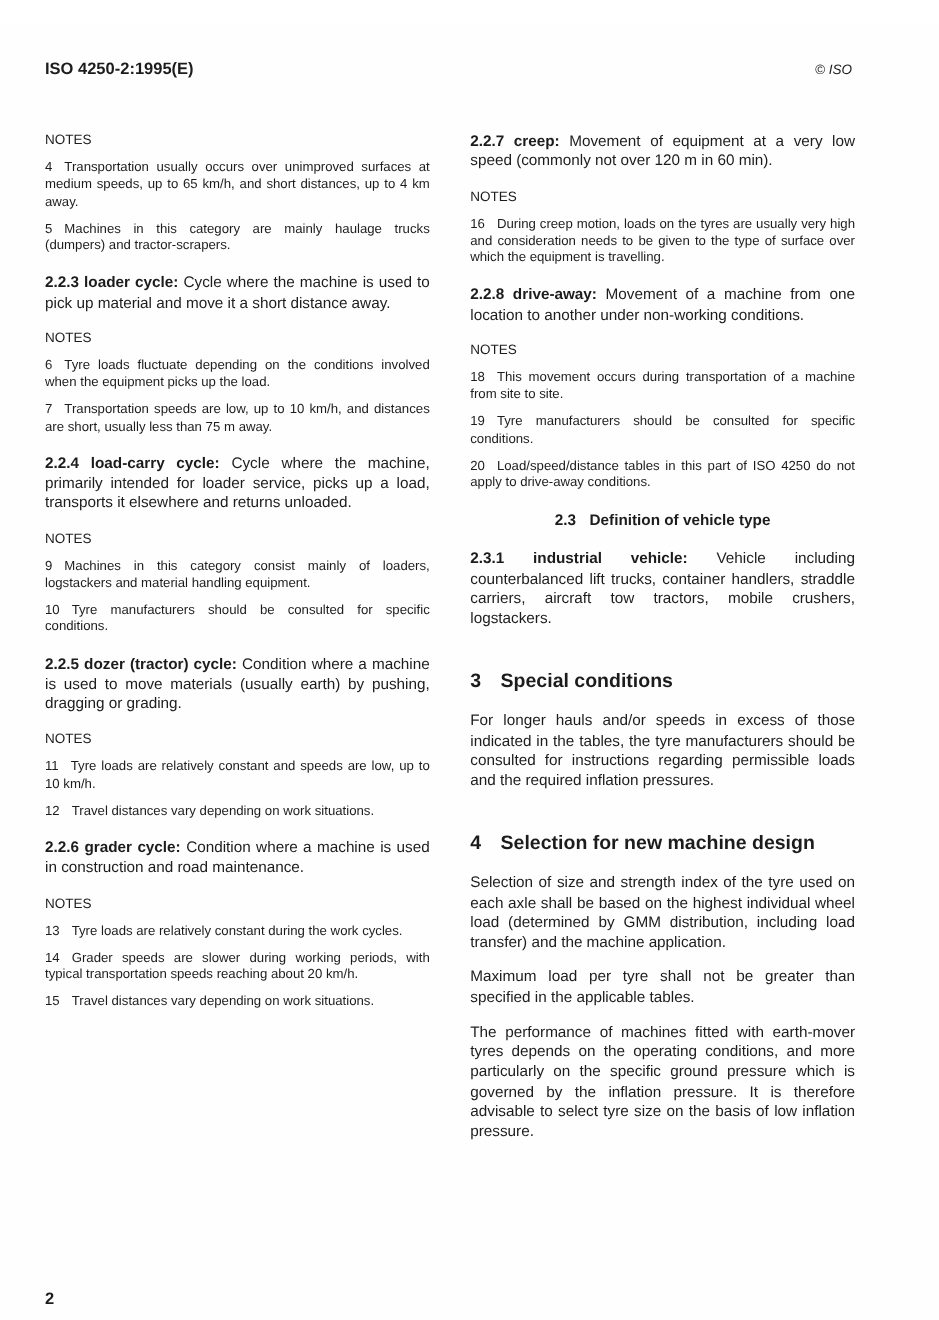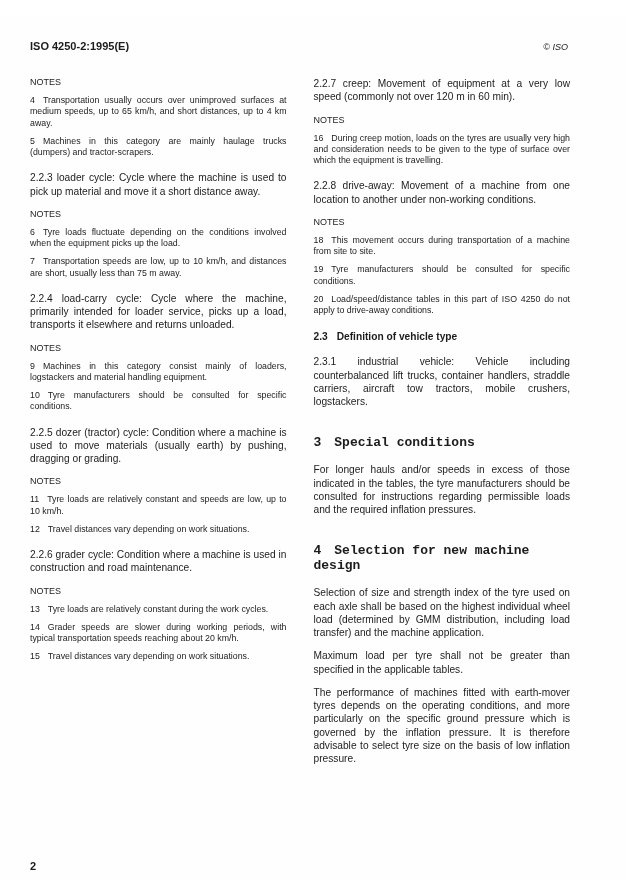--- a/index.html
+++ b/index.html
@@ -29,21 +29,21 @@
   .doc-id {
     font-size: 11px;
     font-weight: bold;
   }
   .copyright {
     font-size: 9px;
     font-style: italic;
   }
   .columns {
     position: absolute;
-    top: 61px;
+    top: 72px;
     left: 30px;
     right: 56px;
     display: flex;
     gap: 27px;
   }
   .col {
     flex: 1 1 0;
     min-width: 0;
   }
   .col > :first-child { margin-top: 0; }
@@ -61,34 +61,34 @@
   }
   .note-num { margin-right: 8px; }
 
   .para {
     font-size: 10.2px;
     line-height: 1.3;
     text-align: justify;
     margin: 0 0 10px 0;
   }
   .definition { margin: 13px 0 10px 0; }
-  .b { font-weight: normal; }
+  .b { font-weight: bold; }
 
   .subsection-heading {
     font-size: 10.2px;
     font-weight: bold;
     margin: 15px 0 11px 0;
+    text-align: center;
   }
   .sub-num { margin-right: 9px; }
 
   .section-heading {
     font-size: 13px;
     font-weight: bold;
     margin: 27px 0 13px 0;
-    font-family: Liberation Mono, monospace;
   }
   .sec-num { margin-right: 13px; }
 
   .footer {
     position: absolute;
     left: 30px;
     bottom: 24px;
     font-size: 11px;
     font-weight: bold;
   }

